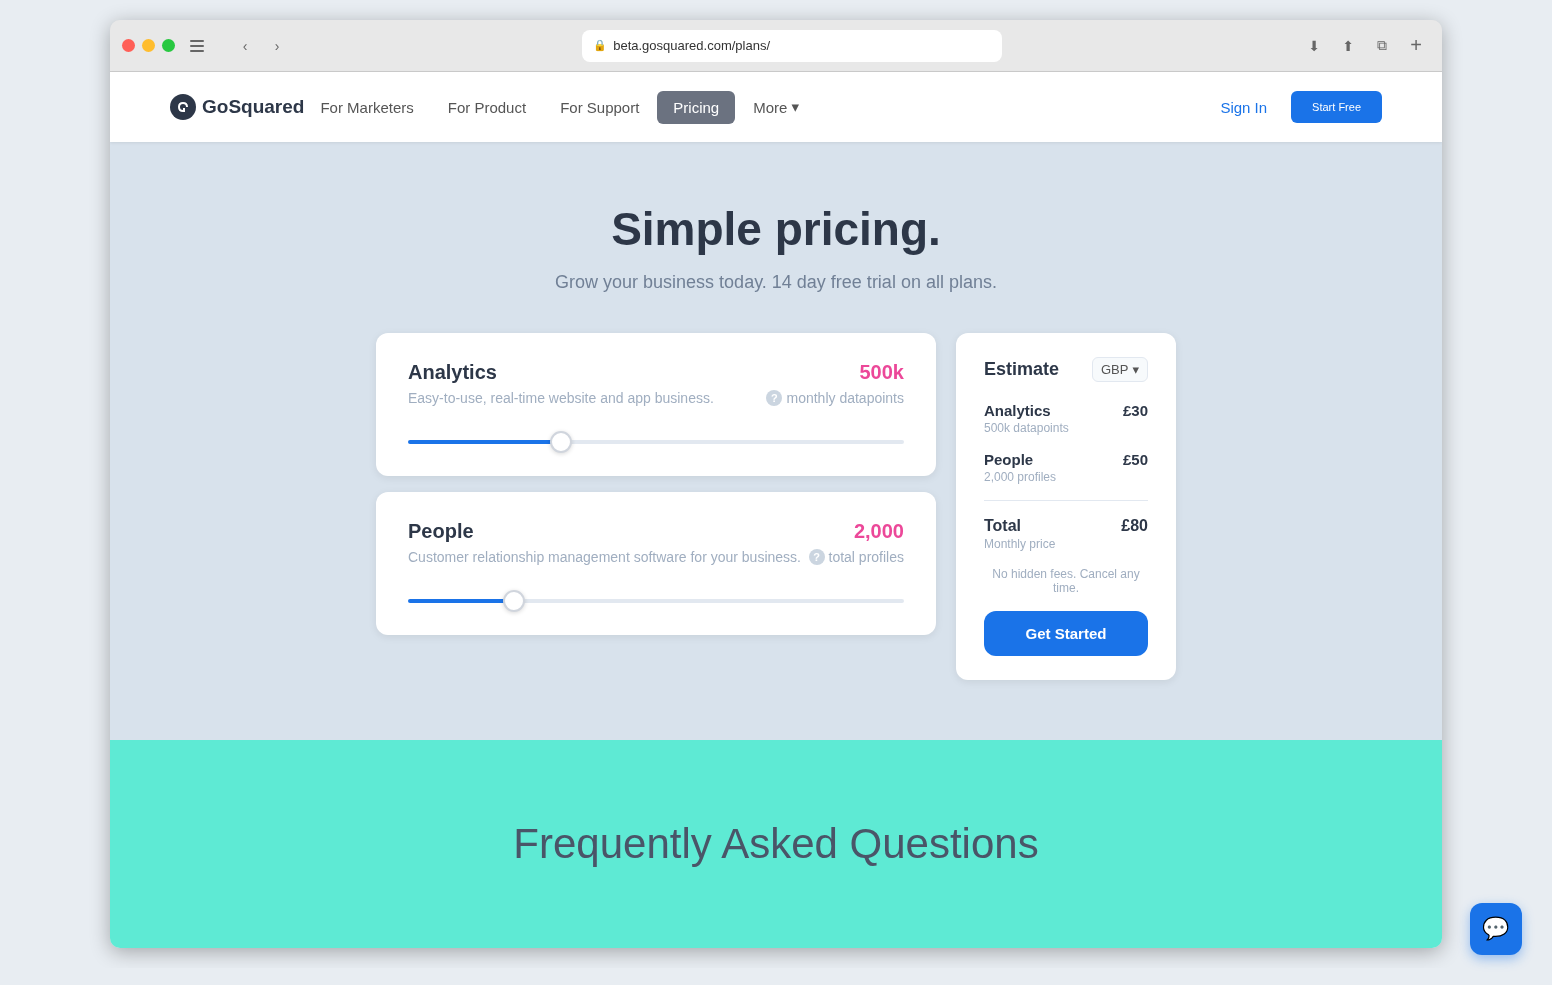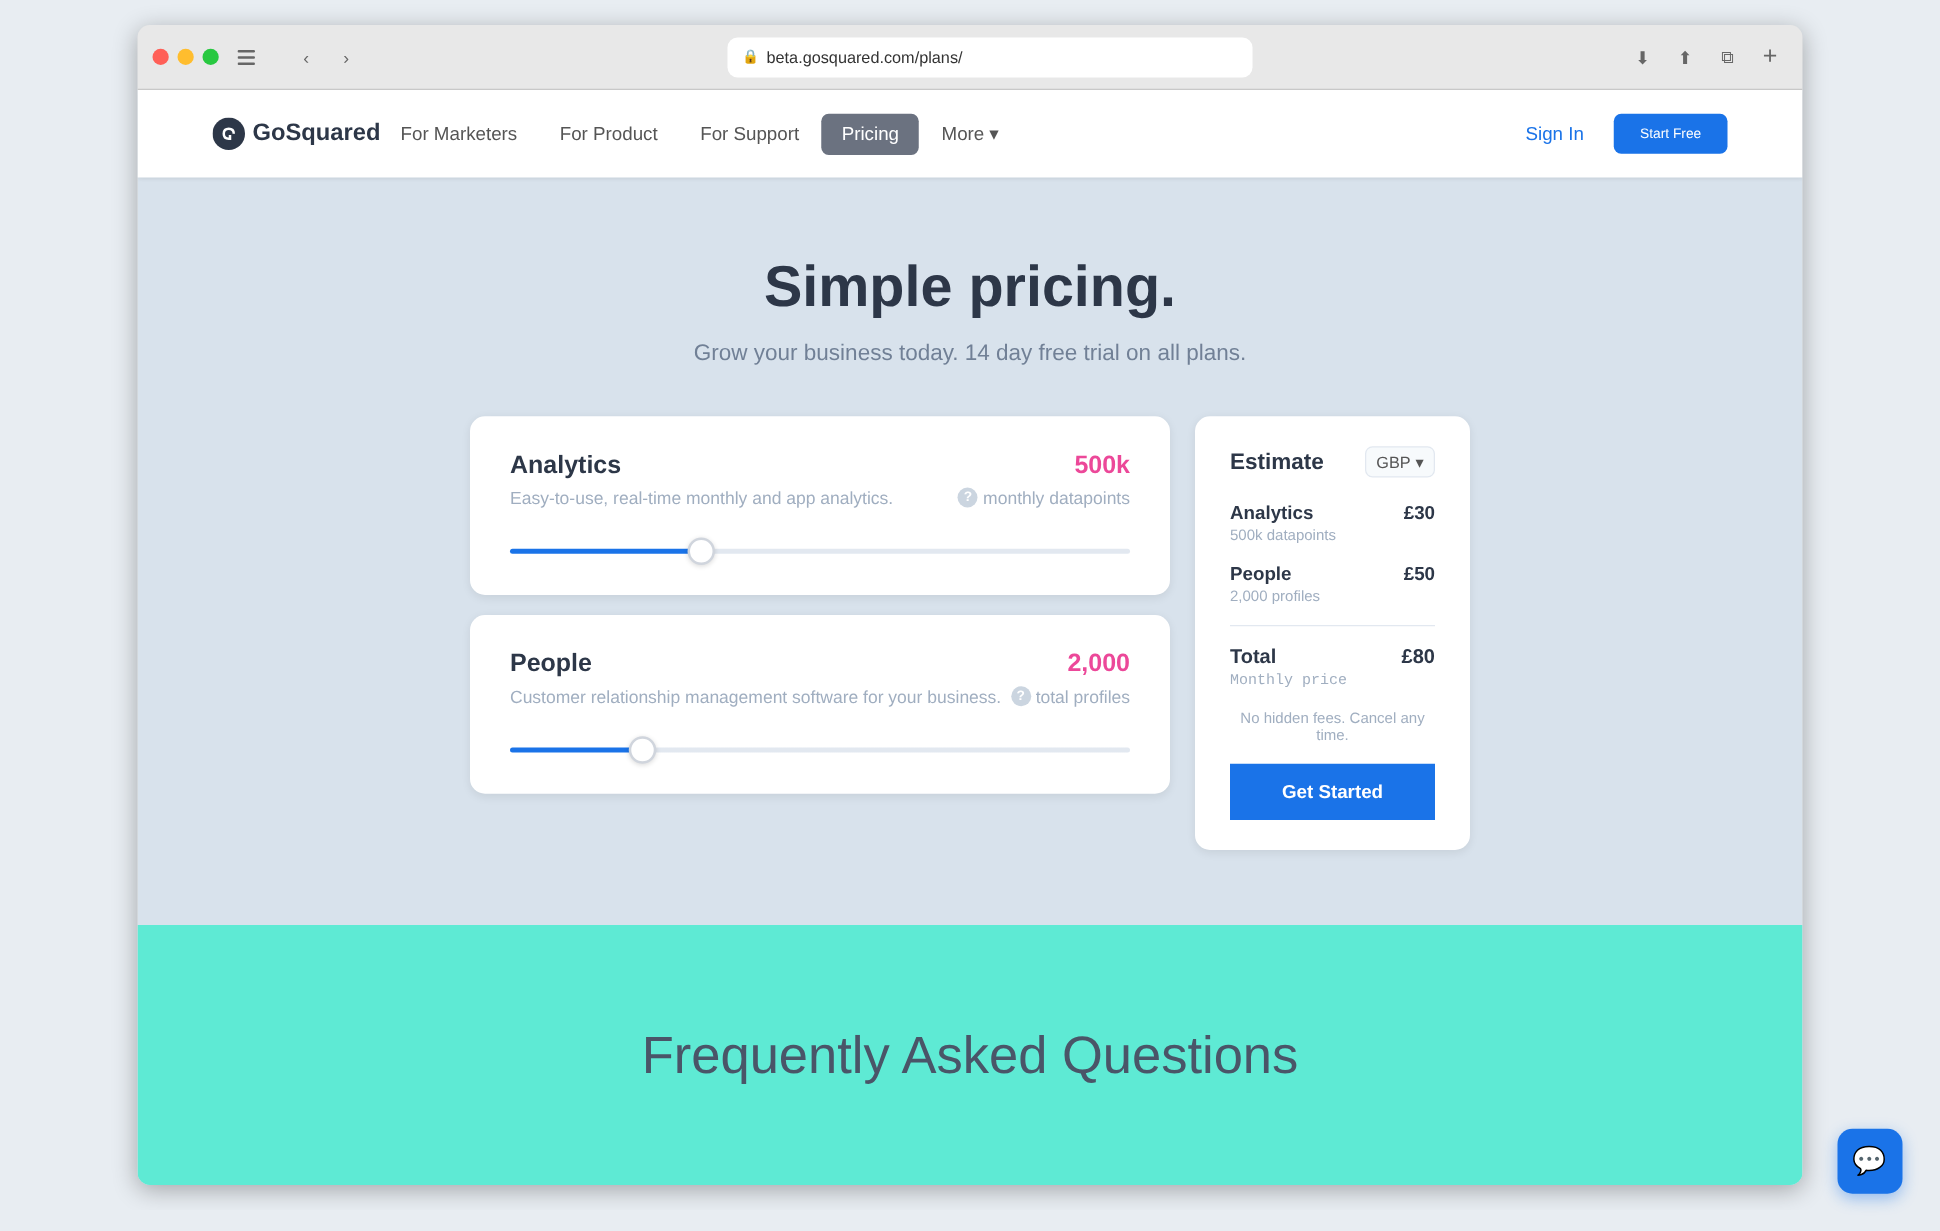--- a/index.html
+++ b/index.html
@@ -279,39 +279,38 @@
     }
     .estimate-total-label {
       font-size: 16px;
       font-weight: 700;
       color: #2d3748;
     }
     .estimate-total-sublabel {
       font-size: 12px;
       color: #a0aec0;
       margin-top: 2px;
-      font-family: Liberation Mono, monospace;
     }
     .estimate-total-price {
       font-size: 16px;
       font-weight: 700;
       color: #2d3748;
     }
     .no-hidden-fees {
       font-size: 12px;
       color: #a0aec0;
       margin: 12px 0 16px;
       text-align: center;
     }
     .get-started-btn {
       width: 100%;
       background: #1a73e8;
       color: white;
       border: none;
-      border-radius: 0;
+      border-radius: 12px;
       padding: 14px;
       font-size: 15px;
       font-weight: 600;
       cursor: pointer;
     }
 
     
     .bottom-section {
       background: #5eead4;
       padding: 80px 60px;
@@ -443,21 +442,21 @@
     <div class="pricing-section">
 
       <div class="cards-column">
 
         <div class="pricing-card">
           <div class="card-header">
             <span class="card-title">Analytics</span>
             <span class="card-value">500k</span>
           </div>
           <div class="card-desc-row">
-            <span class="card-desc">Easy-to-use, real-time monthly and app analytics.</span>
+            <span class="card-desc">Easy-to-use, real-time website and app business.</span>
             <span class="card-metric">
               <span class="info-icon">?</span>
               <span>monthly datapoints</span>
             </span>
           </div>
           <input type="range" class="analytics-slider" min="0" max="100" value="30" style="">
         </div>
 
         <div class="pricing-card">
           <div class="card-header">

